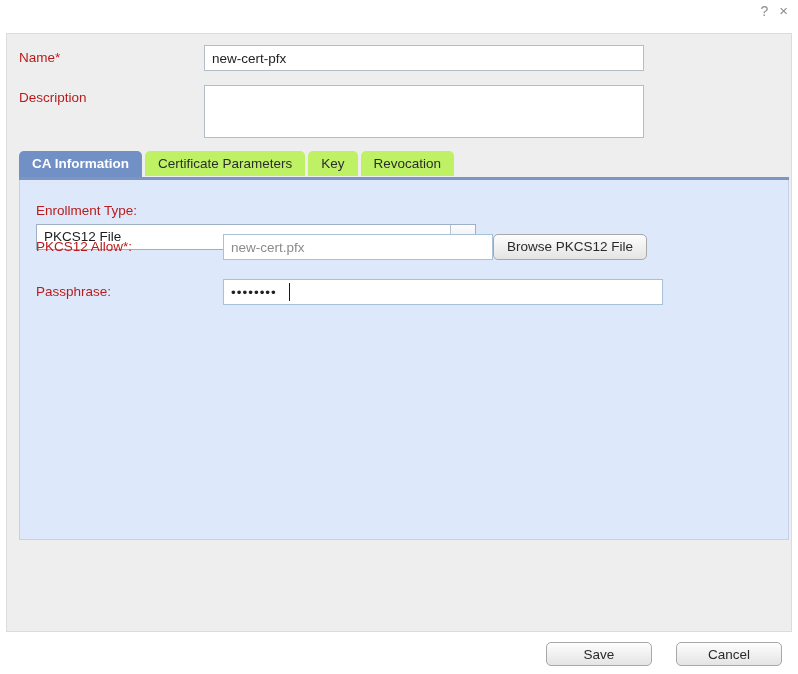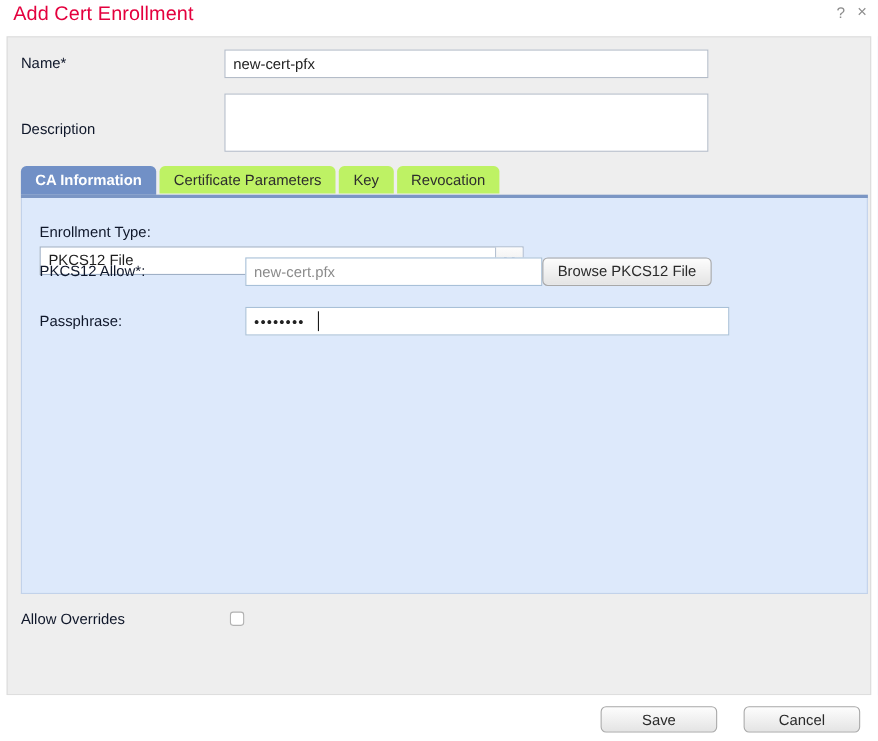--- a/index.html
+++ b/index.html
@@ -66,21 +66,21 @@
     box-sizing: border-box;
   }
 
   .field-row {
     position: absolute;
     display: flex;
     align-items: flex-start;
   }
   .field-label {
     font-size: 13.5px;
-    color: #0f172a;
+    color: #b91c1c;
     white-space: nowrap;
   }
 
   
   .row-name { left: 12px; top: 11px; }
   .row-name .field-label { width: 185px; line-height: 26px; }
   .txt-input {
     box-sizing: border-box;
     border: 1px solid #b4bcc8;
     background: #ffffff;
@@ -91,21 +91,21 @@
     outline: none;
   }
   .input-name {
     width: 440px;
     height: 26px;
     line-height: 24px;
   }
 
   
   .row-desc { left: 12px; top: 51px; }
-  .row-desc .field-label { width: 185px; line-height: 26px; margin-top: 20px; }
+  .row-desc .field-label { width: 185px; line-height: 26px; }
   .input-desc {
     width: 440px;
     height: 53px;
     resize: none;
     padding: 4px 7px;
     line-height: 16px;
   }
 
   
   .tabs {
@@ -277,21 +277,20 @@
     width: 106px;
     height: 24px;
     line-height: 22px;
     text-align: center;
   }
 </style>
 </head>
 <body>
 
 <div class="dialog-header">
-  <div class="dialog-title">Add Cert Enrollment</div>
   <div class="header-icons">
     <span class="hdr-icon">?</span>
     <span class="hdr-icon close">×</span>
   </div>
 </div>
 
 <div class="form-panel">
 
   <div class="field-row row-name">
     <span class="field-label">Name*</span>
@@ -334,24 +333,20 @@
     <div class="field-row row-pass">
       <span class="field-label">Passphrase:</span>
       <span class="pass-wrap">
         <input class="txt-input input-pass" type="text" value="••••••••" style="">
         <span class="caret"></span>
       </span>
     </div>
 
   </div>
 
-  <div class="field-row row-override">
-    <span class="field-label">Allow Overrides</span>
-    <span class="checkbox"></span>
-  </div>
 
 </div>
 
 <div class="footer">
   <div class="footer-btns">
     <button class="btn btn-footer">Save</button>
     <button class="btn btn-footer">Cancel</button>
   </div>
 </div>
 

